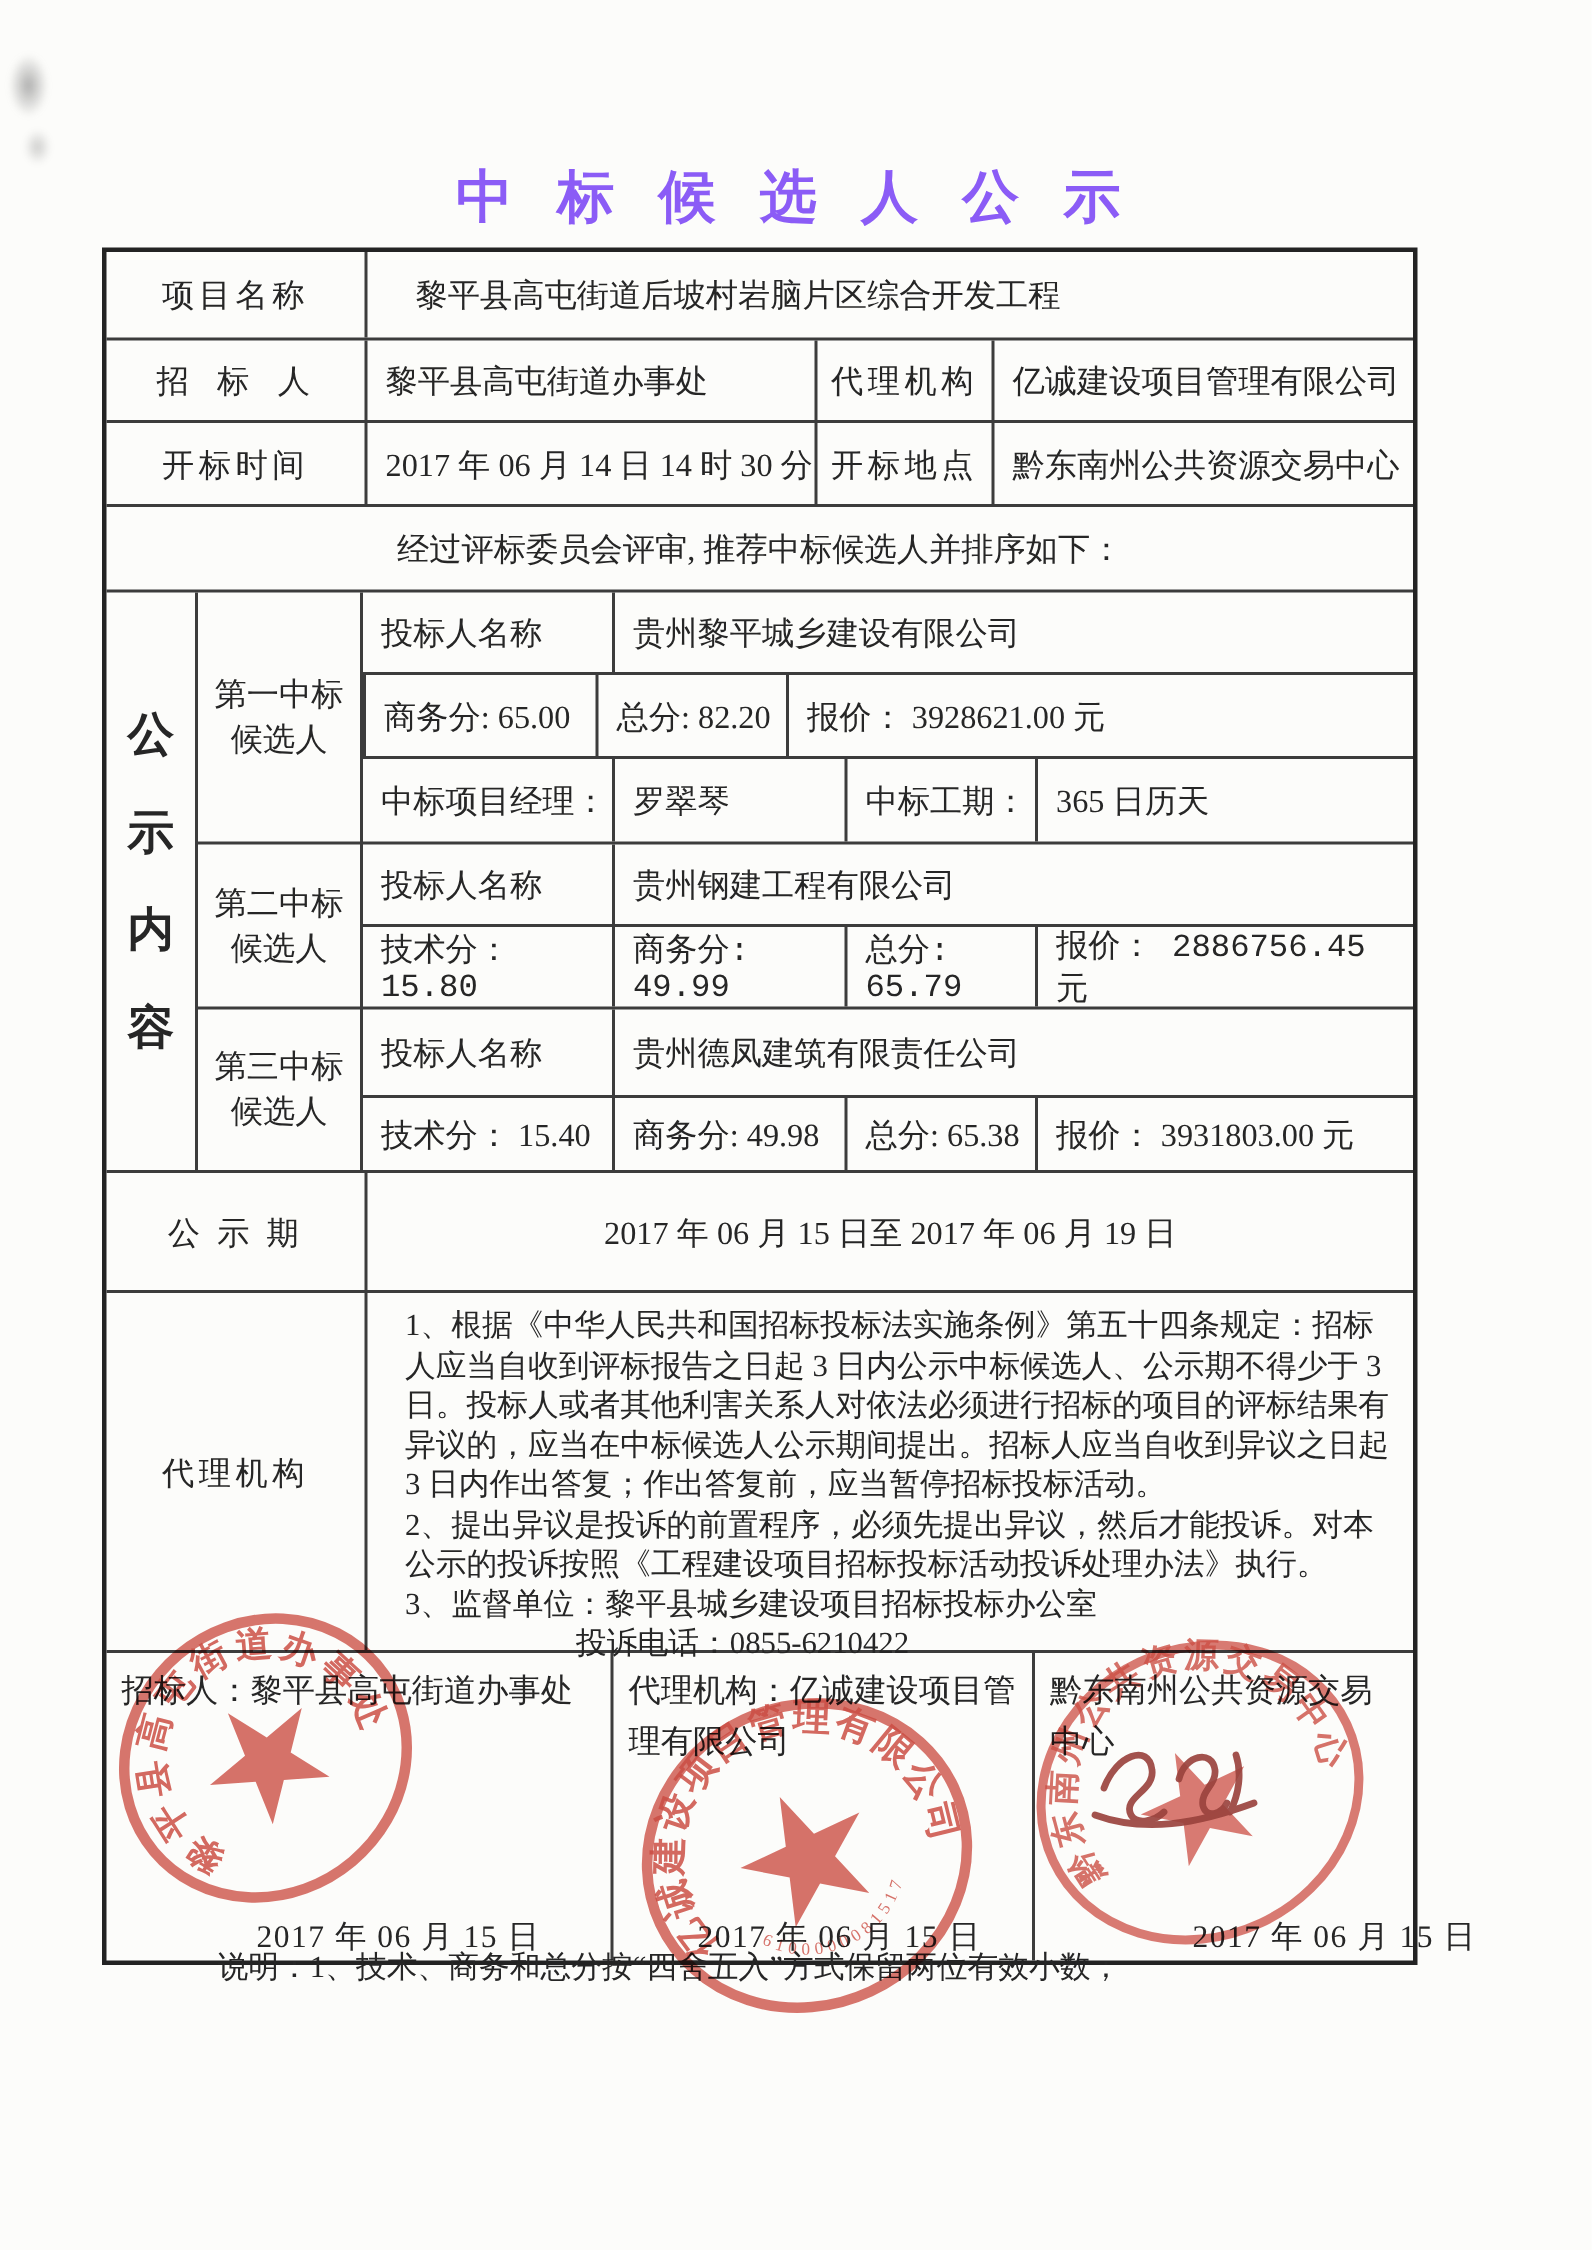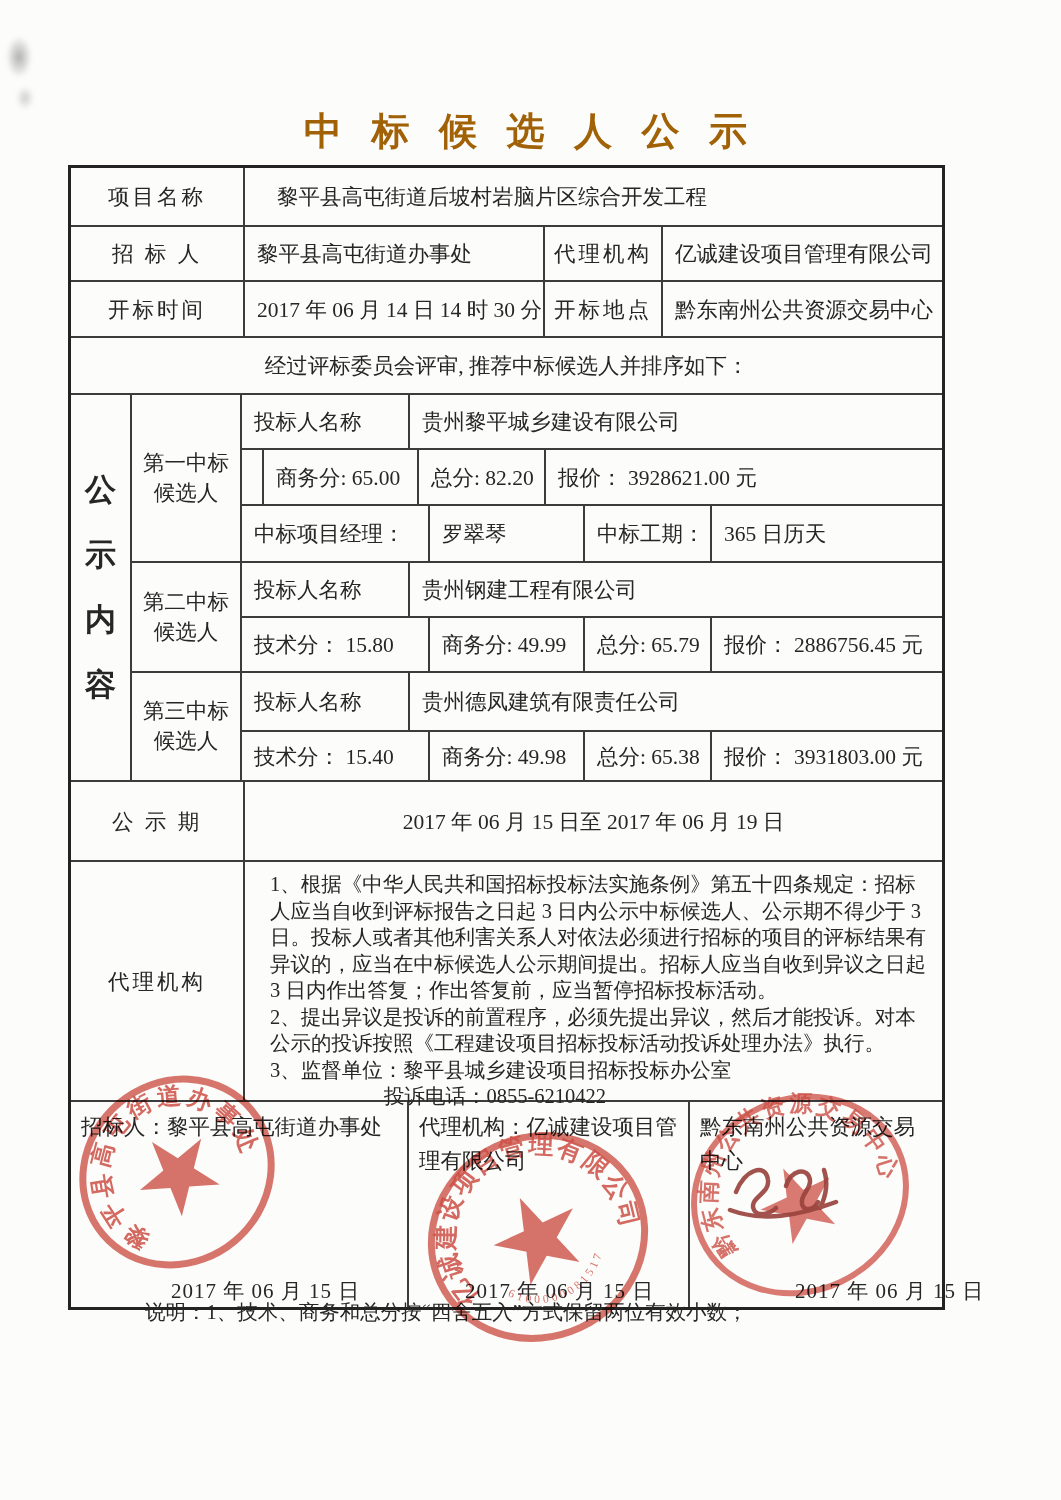--- a/index.html
+++ b/index.html
@@ -1,43 +1,43 @@
 <!DOCTYPE html>
 <html><head>
 <meta charset="utf-8">
 <style>
   html,body{margin:0;padding:0;}
   .page{position:relative;width:1061px;height:1500px;background:#fcfcfa;overflow:hidden;
         font-family:"Liberation Serif","DejaVu Serif",serif;color:#262626;}
   .title{position:absolute;top:106px;left:0;width:100%;text-align:center;
-         font-size:38px;font-weight:700;letter-spacing:10px;color:#a16207;}
+         font-size:38px;font-weight:700;letter-spacing:10px;color:#8b5cf6;}
   .tbl{position:absolute;left:68px;top:165px;width:877px;border:3px solid #232323;box-sizing:border-box;}
   .tbl *{box-sizing:border-box;}
   .r{display:flex;border-top:2px solid #3c3c3c;}
   .r.first{border-top:none;}
   .c{display:flex;align-items:center;font-size:21.5px;overflow:hidden;}
   .bl{border-left:2px solid #3c3c3c;}
   .lab{justify-content:center;letter-spacing:3px;}
   .pl26{padding-left:32px;}.pl12{padding-left:12px;}
   .ctr{justify-content:center;}
-  .h57{height:57px;}.h55{height:55px;}.h56{height:56px;}.h63{height:80px;}
+  .h57{height:57px;}.h55{height:55px;font-family:Liberation Mono, monospace;}.h56{height:56px;}.h63{height:80px;}
   .w172{width:172px;}.w300{width:300px;}.w118{width:118px;}
   .fx{flex:1;}
   
   .sec{display:flex;height:387px;}
   .vlab{width:59px;display:flex;flex-direction:column;align-items:center;justify-content:center;
         gap:23px;font-size:31px;font-weight:600;}
   .ranks{width:110px;display:flex;flex-direction:column;border-left:2px solid #3c3c3c;}
   .rank{display:flex;flex-direction:column;align-items:center;justify-content:center;
         font-size:21.5px;line-height:30px;border-top:2px solid #3c3c3c;}
   .rank.first{border-top:none;}
   .cands{flex:1;display:flex;flex-direction:column;border-left:2px solid #3c3c3c;}
   .cr{display:flex;border-top:2px solid #3c3c3c;}
   .cr.first{border-top:none;}
-  .w166{width:166px;}.w155{width:155px;margin-left:20px;}.w127{width:127px;}
+  .w166{width:166px;}.w155{width:155px;}.w127{width:127px;}
   .h53{height:53px;}.h60{height:60px;}.h50{height:50px;}
   .h167{height:167px;}.h110{height:110px;}
   
   .h240{height:240px;}
   .notice{flex:1;display:block;padding:9px 14px 0 25px;font-size:20.5px;line-height:26.5px;}
   .notice p{margin:0;}
   .notice .tel{margin-left:114px;}
   
   .h207{height:207px;}
   .sig{position:relative;padding:8px 10px 0 10px;font-size:21.5px;line-height:34px;

